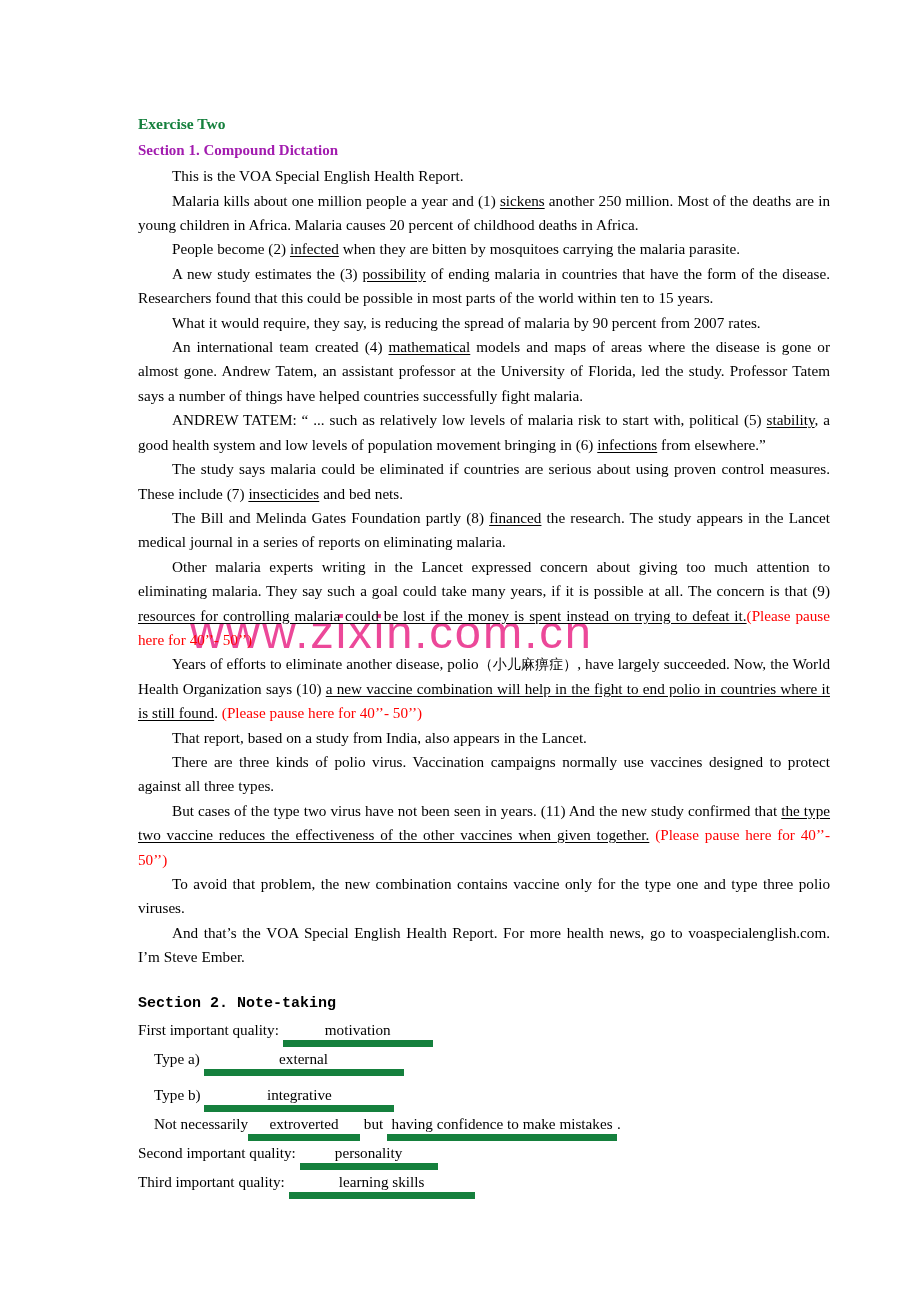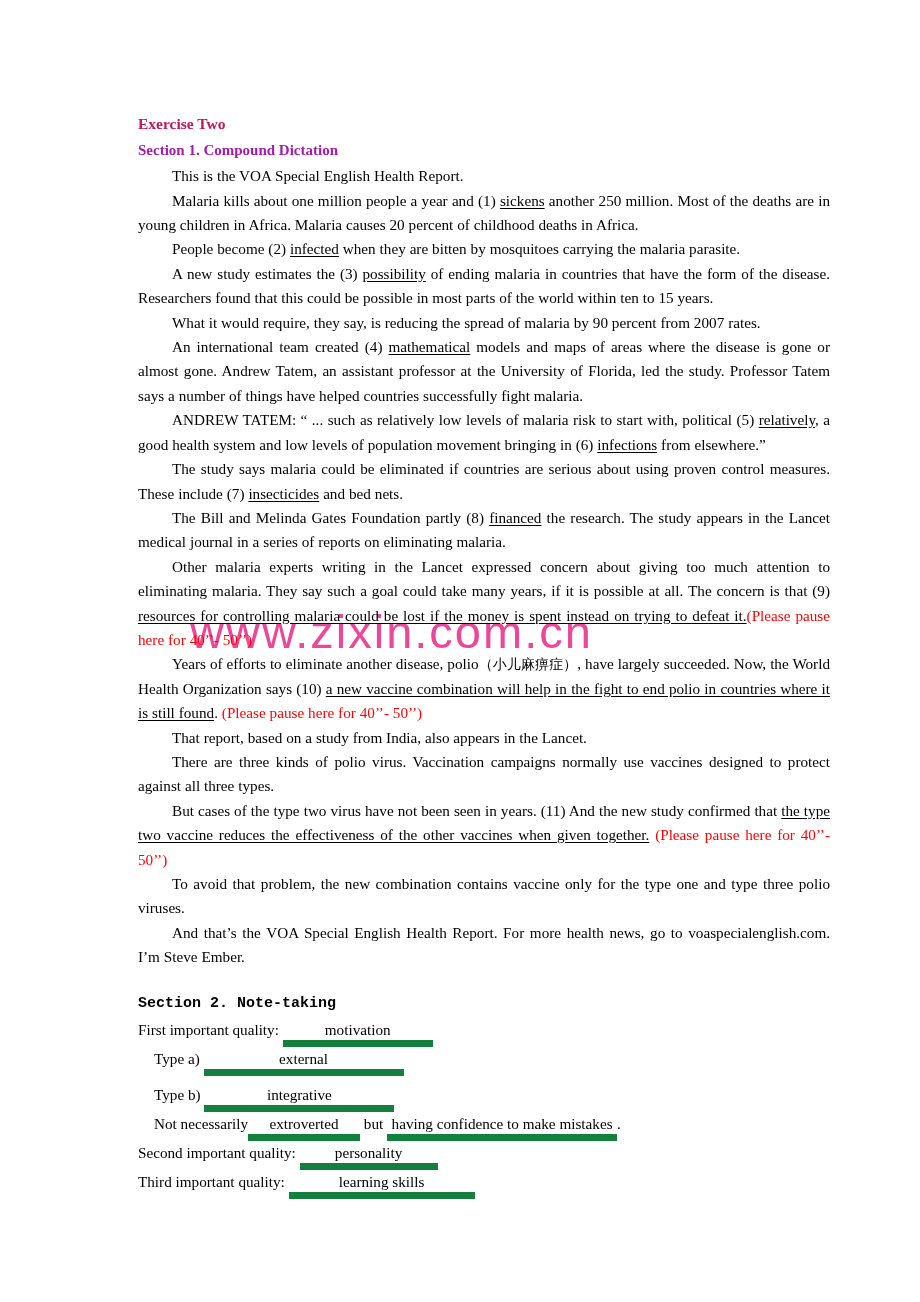--- a/index.html
+++ b/index.html
@@ -38,21 +38,21 @@
   .content {
     position: absolute;
     left: 138px;
     top: 113px;
     width: 692px;
     z-index: 2;
   }
   .doc-title {
     font-size: 15.5px;
     font-weight: bold;
-    color: #be185d;
+    color: #15803d;
     margin: 0 0 5px 0;
     line-height: 1.45;
   }
   .section-head {
     font-size: 15px;
     font-weight: bold;
     color: #a21caf;
     margin: 0 0 2px 0;
     line-height: 1.45;
   }
@@ -128,21 +128,21 @@
     <p class="para"><span>Malaria kills about one million people a year and (1) </span><span class="u">sickens</span><span> another 250 million. Most of the deaths are in young children in Africa. Malaria causes 20 percent of childhood deaths in Africa.</span></p>
 
     <p class="para"><span>People become (2) </span><span class="u">infected</span><span> when they are bitten by mosquitoes carrying the malaria parasite.</span></p>
 
     <p class="para"><span>A new study estimates the (3) </span><span class="u">possibility</span><span> of ending malaria in countries that have the form of the disease. Researchers found that this could be possible in most parts of the world within ten to 15 years.</span></p>
 
     <p class="para"><span>What it would require, they say, is reducing the spread of malaria by 90 percent from 2007 rates.</span></p>
 
     <p class="para"><span>An international team created (4) </span><span class="u">mathematical</span><span> models and maps of areas where the disease is gone or almost gone. Andrew Tatem, an assistant professor at the University of Florida, led the study. Professor Tatem says a number of things have helped countries successfully fight malaria.</span></p>
 
-    <p class="para"><span>ANDREW TATEM: “ ... such as relatively low levels of malaria risk to start with, political (5) </span><span class="u">relatively</span><span>, a good health system and low levels of population movement bringing in (6) </span><span class="u">infections</span><span> from elsewhere.”</span></p>
+    <p class="para"><span>ANDREW TATEM: “ ... such as relatively low levels of malaria risk to start with, political (5) </span><span class="u">stability</span><span>, a good health system and low levels of population movement bringing in (6) </span><span class="u">infections</span><span> from elsewhere.”</span></p>
 
     <p class="para"><span>The study says malaria could be eliminated if countries are serious about using proven control measures. These include (7) </span><span class="u">insecticides</span><span> and bed nets.</span></p>
 
     <p class="para"><span>The Bill and Melinda Gates Foundation partly (8) </span><span class="u">financed</span><span> the research. The study appears in the Lancet medical journal in a series of reports on eliminating malaria.</span></p>
 
     <p class="para"><span>Other malaria experts writing in the Lancet expressed concern about giving too much attention to eliminating malaria. They say such a goal could take many years, if it is possible at all. The concern is that (9) </span><span class="u">resources for controlling malaria could be lost if the money is spent instead on trying to defeat it.</span><span class="red">(Please pause here for 40’’- 50’’)</span></p>
 
     <p class="para"><span>Years of efforts to eliminate another disease, polio</span><span class="cjk">（小儿麻痹症）</span><span>, have largely succeeded. Now, the World Health Organization says (10) </span><span class="u">a new vaccine combination will help in the fight to end polio in countries where it is still found</span><span>. </span><span class="red">(Please pause here for 40’’- 50’’)</span></p>
 
     <p class="para"><span>That report, based on a study from India, also appears in the Lancet.</span></p>

